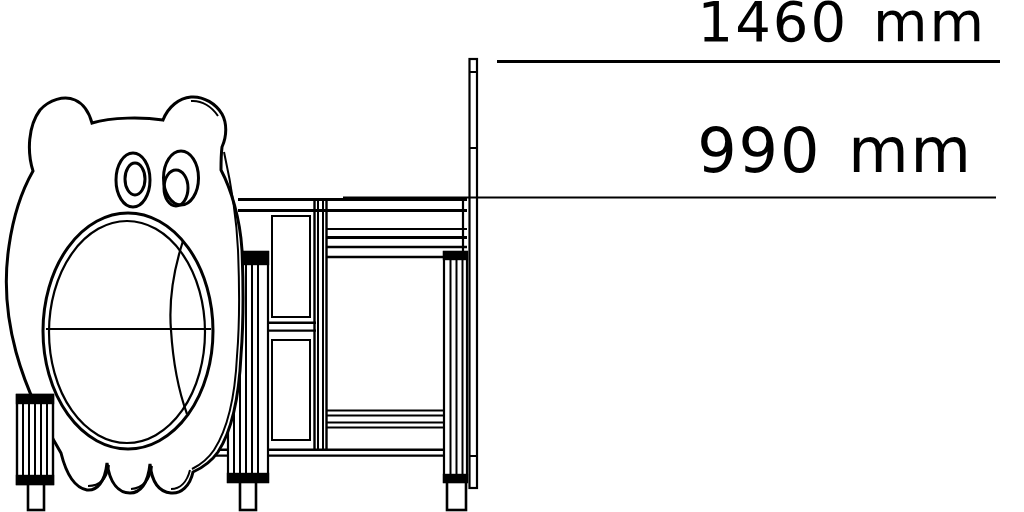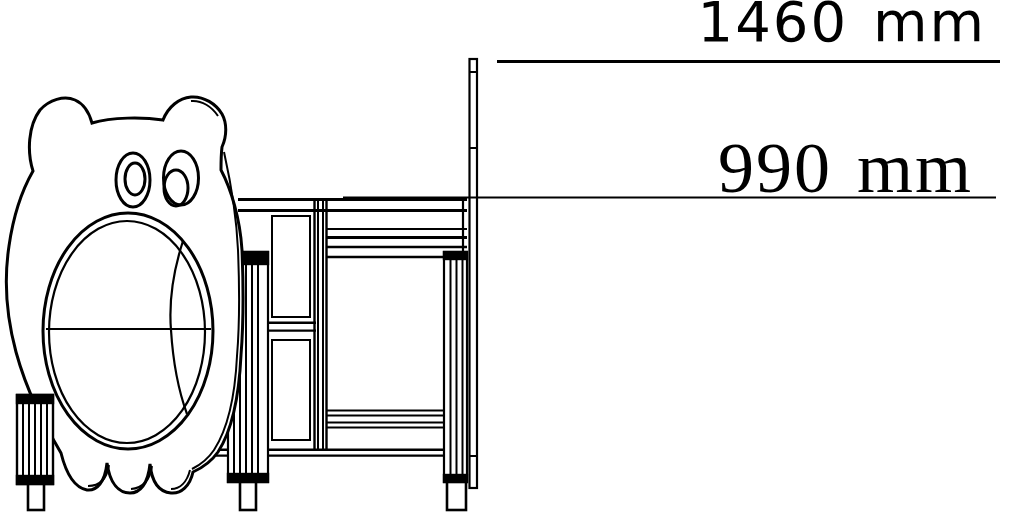--- a/index.html
+++ b/index.html
@@ -14,21 +14,21 @@
   .dim-label{
     position:absolute;
     color:#000000;
     line-height:1;
     letter-spacing:2px;
     word-spacing:5px;
     white-space:nowrap;
     user-select:none;
   }
   .dim-label.upper{ right:14px; top:-6px;  font-size:56px; }
-  .dim-label.lower{ right:27px; top:132px; font-size:72px;font-family:Liberation Serif, serif; }
+  .dim-label.lower{ right:27px; top:120px; font-size:62px; }
 </style>
 </head>
 <body>
 
 <div class="stage">
 
   <svg width="1024" height="512" viewBox="0 0 1024 512" fill="none" stroke="#000000" stroke-width="2.4">
 
     <g>
 

